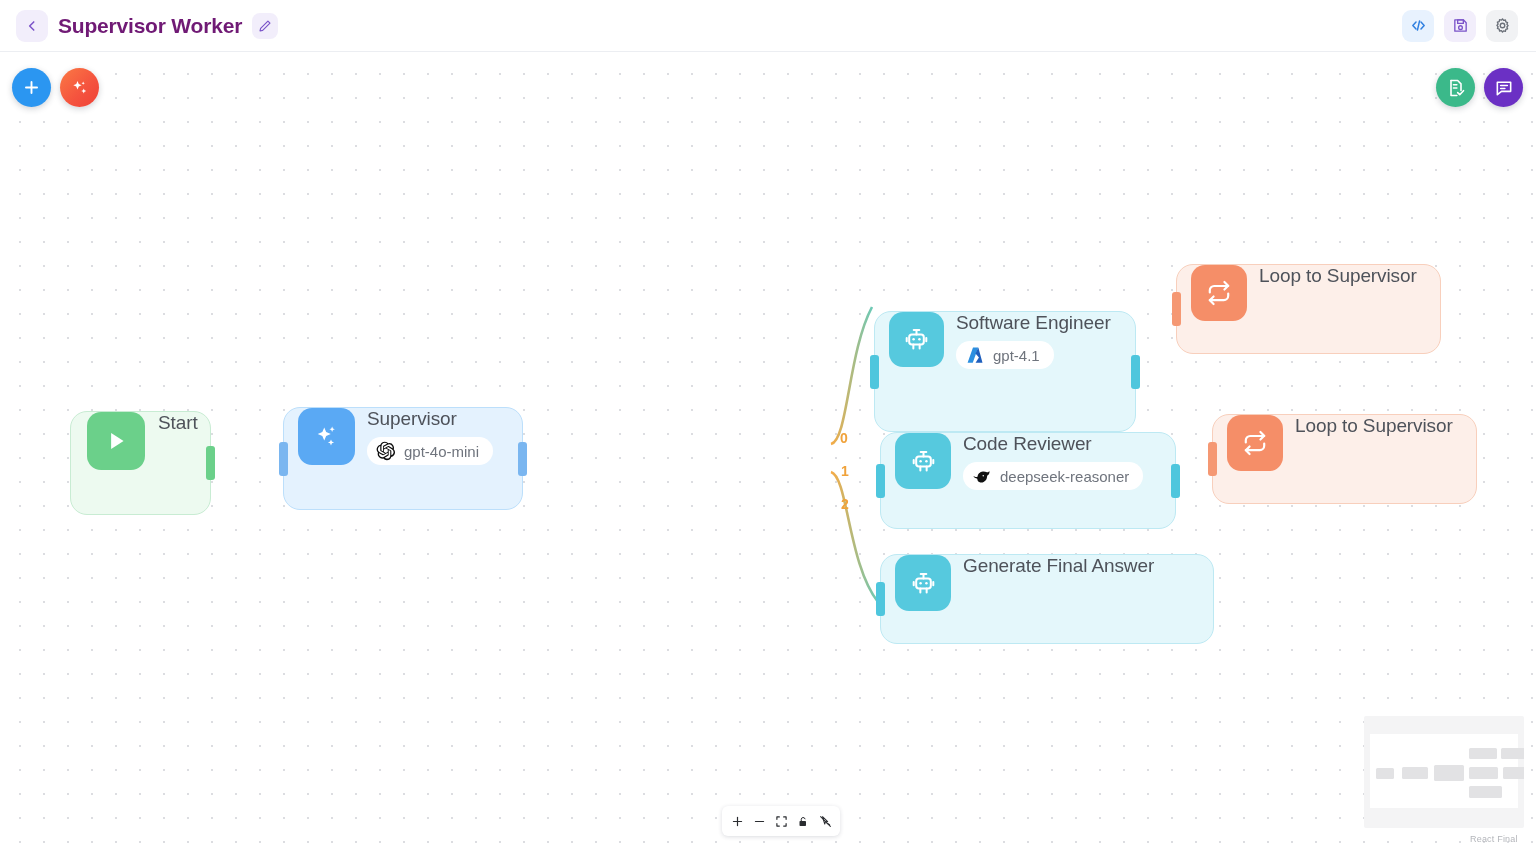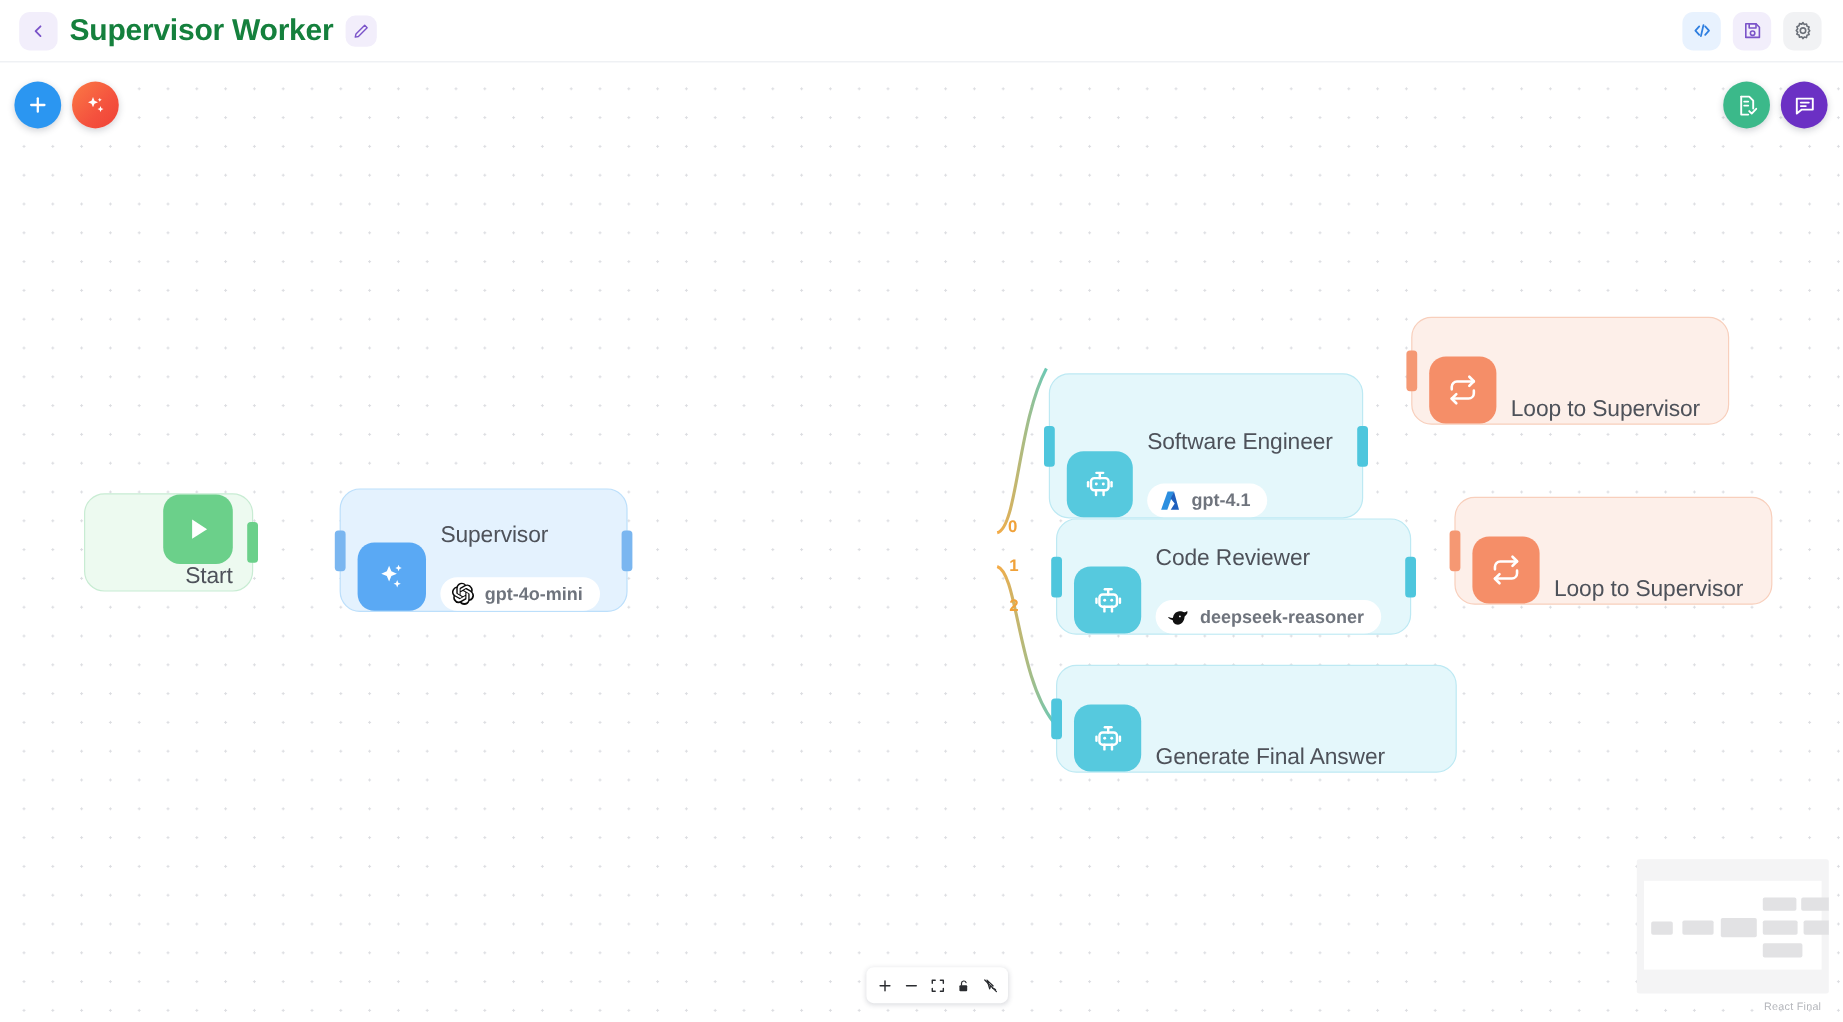--- a/index.html
+++ b/index.html
@@ -20,21 +20,21 @@
     z-index: 40;
   }
   #header-left { display: flex; align-items: center; padding-left: 16px; gap: 10px; }
   .hdr-back {
     width: 32px; height: 32px; border-radius: 9px;
     background: #f2eefb;
     display: flex; align-items: center; justify-content: center;
     cursor: pointer;
   }
   .hdr-title {
-    font-size: 25px; font-weight: 600; color: #15803d;
+    font-size: 21px; font-weight: 600; color: #701a75;
     letter-spacing: -0.2px; white-space: nowrap;
   }
   .hdr-edit {
     width: 26px; height: 26px; border-radius: 8px;
     background: #f2eefb;
     display: flex; align-items: center; justify-content: center;
     cursor: pointer;
   }
   #header-right {
     margin-left: auto; padding-right: 18px;
@@ -69,41 +69,40 @@
   }
   #fab-add { left: 12px; top: 16px; width: 39px; height: 39px; background: #2b96f1; }
   #fab-ai  { left: 60px; top: 16px; width: 39px; height: 39px;
              background: linear-gradient(135deg,#fb7a45 0%,#f4523e 60%,#ef4136 100%); }
   #fab-doc { left: 1436px; top: 16px; width: 39px; height: 39px; background: #3bb98a; }
   #fab-chat{ left: 1484px; top: 16px; width: 39px; height: 39px; background: #6b30c4; }
 
   
   .node {
     position: absolute;
-    display: flex; align-items: flex-end;
+    display: flex; align-items: flex-start;
     border-radius: 17px;
     cursor: grab;
     z-index: 12;
   }
   .node-icon {
     border-radius: 14px;
     display: flex; align-items: center; justify-content: center;
     flex: none;
   }
   .node-body { display: flex; flex-direction: column; }
   .node-title {
     font-size: 19px; color: #4e525a; white-space: nowrap; letter-spacing: -0.1px;
   }
   .model-chip {
-    margin-top: 23px;
+    margin-top: 7px;
     background: #ffffff; border-radius: 14px;
     height: 28px; padding: 0 14px 0 9px;
     display: inline-flex; align-items: center; gap: 8px;
     align-self: flex-start;
-    font-weight: bold;
   }
   .model-chip .mname { font-size: 15px; color: #6f747d; white-space: nowrap; }
   .logo { width: 20px; height: 20px; flex: none; display:block; }
 
   
   .n-start { background: #edfaf0; border: 1.5px solid #c8ecd3; }
   .n-start .node-icon { background: #6bd08a; }
   .n-agent { background: #e4f2fe; border: 1.5px solid #bcdffb; }
   .n-agent .node-icon { background: #5aa9f4; }
   .n-cond  { background: #fdf6e7; border: 1.5px solid #f7dca4; }
@@ -271,21 +270,21 @@
 
     <path d="M1136,255 L1176,255" stroke="url(#g-cyan-salm)" stroke-width="2.6" fill="none"></path>
 
     <path d="M1176,406 L1212,406" stroke="url(#g-cyan-salm)" stroke-width="2.6" fill="none"></path>
   </svg>
 
   <div class="edge-label" style="left:840px; top:378px;">0</div>
   <div class="edge-label" style="left:841px; top:411px;">1</div>
   <div class="edge-label" style="left:841px; top:444px;">2</div>
 
-  <div class="node n-start" style="left:70px; top:359px; width:141px; height:82px; padding:0 16px;flex-direction:column;">
+  <div class="node n-start" style="left:70px; top:359px; width:141px; height:104px; padding:0 16px;">
     <div class="node-icon" style="width:58px;height:58px;">
       <svg width="26" height="26" viewBox="0 0 24 24" fill="#ffffff">
         <path d="M7.5 4.6 L19 12 L7.5 19.4 Z"></path>
       </svg>
     </div>
     <div class="node-body" style="margin-left:13px;">
       <div class="node-title">Start</div>
     </div>
     <div class="handle h-right hc-grn"></div>
   </div>

